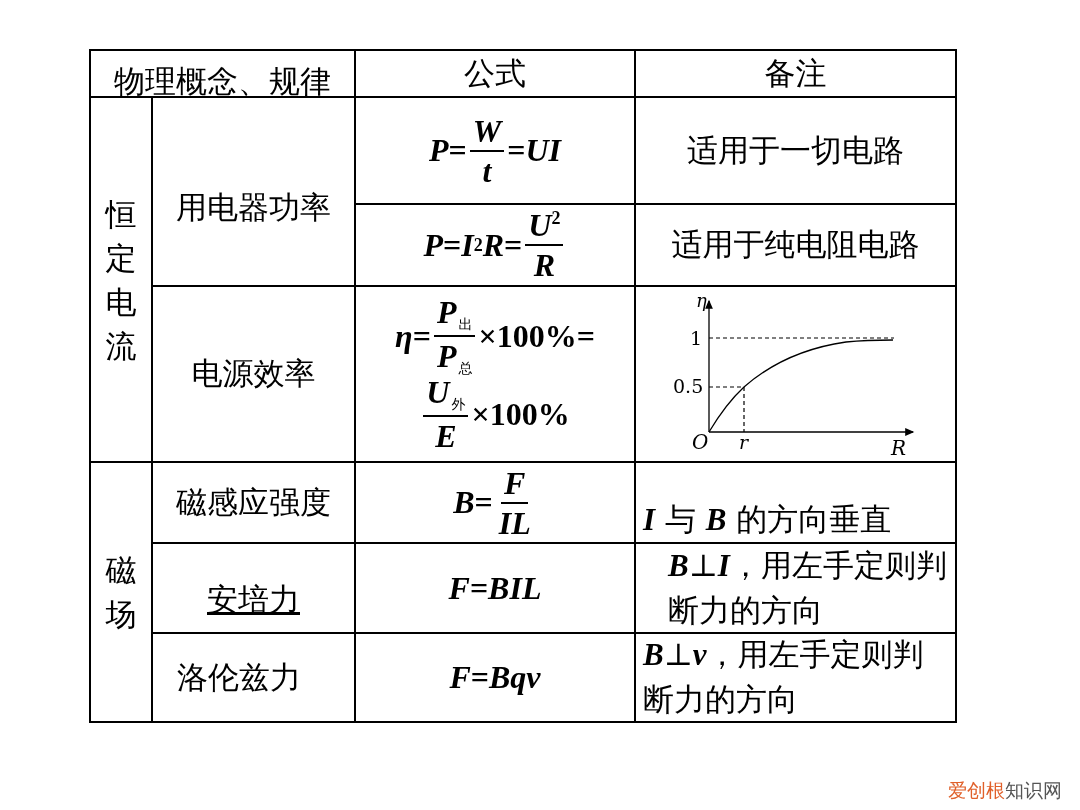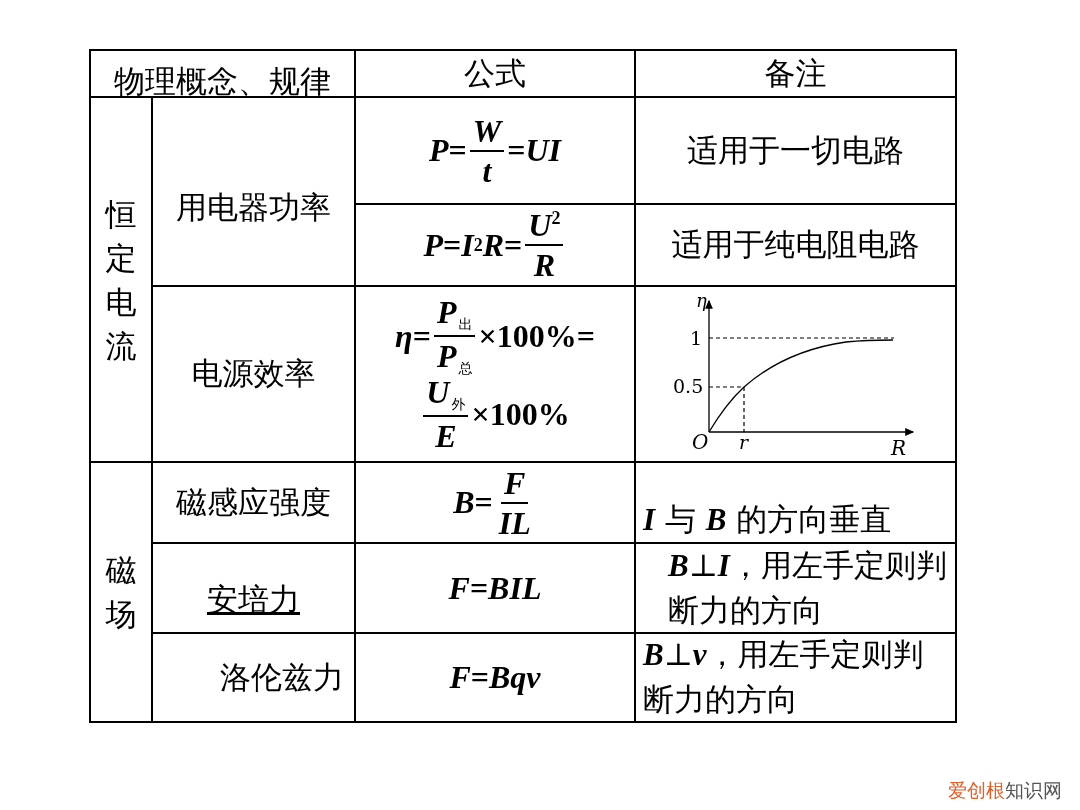--- a/index.html
+++ b/index.html
@@ -52,21 +52,21 @@
 </div>
 <div class="cell vert" style="left:91px;top:463px;width:60px;height:258px;">
   <span>磁</span>
   <span>场</span>
 </div>
 
 <div class="cell cjk" style="left:153px;top:98px;width:201px;height:220px;justify-content:center;padding-right:0;">用电器功率</div>
 <div class="cell cjk" style="left:153px;top:287px;width:201px;height:174px;">电源效率</div>
 <div class="cell cjk" style="left:153px;top:463px;width:201px;height:79px;">磁感应强度</div>
 <div class="cell cjk" style="left:153px;top:544px;width:201px;height:112px;text-decoration:underline;">安培力</div>
-<div class="cell cjk" style="left:165px;top:634px;width:172px;height:87px;padding-left:31px;">洛伦兹力</div>
+<div class="cell cjk" style="left:153px;top:634px;width:172px;height:87px;">洛伦兹力</div>
 
 <div class="cell" style="left:356px;top:98px;width:278px;height:105px;">
   <span class="math">
     <span>P</span>
       <span class="up">=</span>
     <span class="frac">
         <span class="num">W</span>
         <span class="den">t</span>
       </span>
     <span class="up">=</span>

